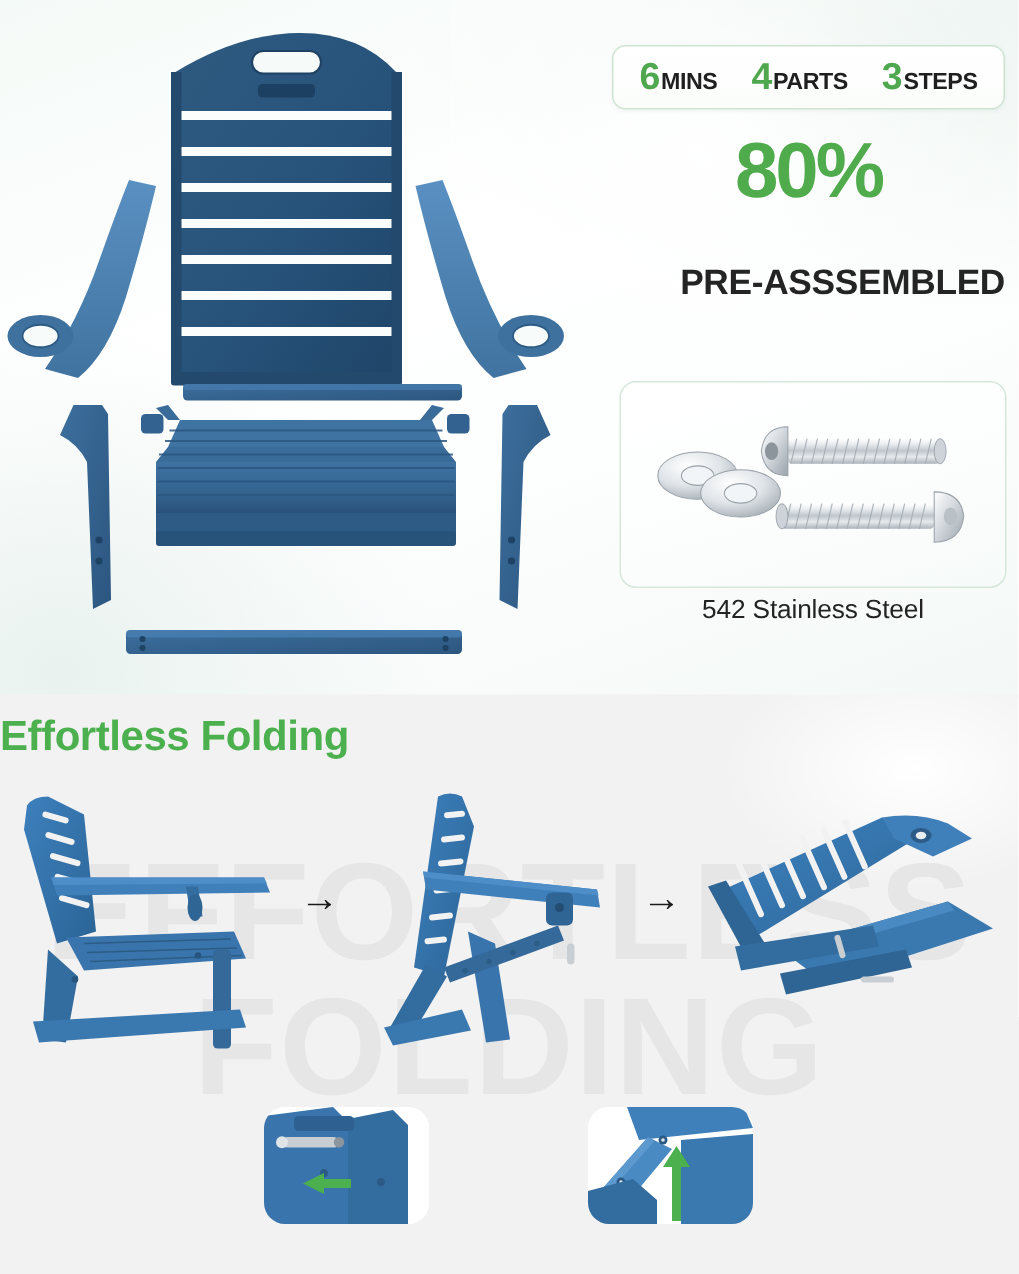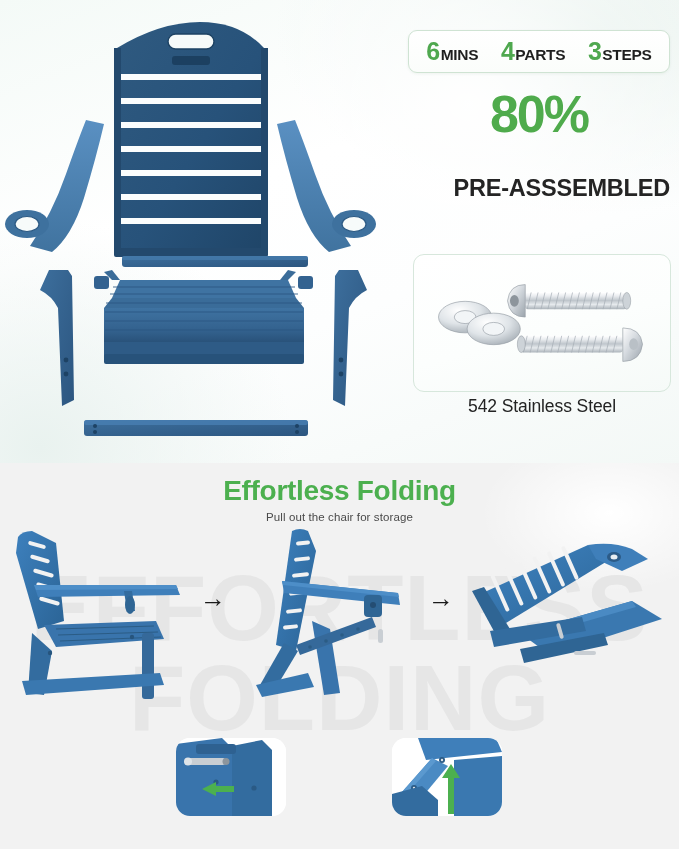--- a/index.html
+++ b/index.html
@@ -151,21 +151,21 @@
     user-select: none;
     white-space: nowrap;
   }
   .wm-1 { top: 102px; }
   .wm-2 { top: 192px; }
 
   .fold-title {
     position: absolute;
     left: 0; top: 12px;
     width: 679px;
-    text-align: center;
+    text-align: left;
     font-size: 28px;
     font-weight: bold;
     color: #4cb04f;
     letter-spacing: -0.3px;
   }
   .fold-sub {
     position: absolute;
     left: 0; top: 48px;
     width: 679px;
     text-align: center;
@@ -439,21 +439,20 @@
 
     <div class="hardware-caption">542 Stainless Steel</div>
   </div>
 
   <div class="bottom-section">
 
     <div class="watermark wm-1">EFFORTLESS</div>
     <div class="watermark wm-2">FOLDING</div>
 
     <div class="fold-title">Effortless Folding</div>
-    <div class="fold-sub">Pull out the chair for storage</div>
 
     <div class="stage-row">
 
       <div class="stage stage-a">
         <svg viewBox="0 0 200 185" xmlns="http://www.w3.org/2000/svg">
           <defs>
             <linearGradient id="bA" x1="0" y1="0" x2="1" y2="1">
               <stop offset="0%" stop-color="#3d80bd"></stop>
               <stop offset="100%" stop-color="#2b6496"></stop>
             </linearGradient>

